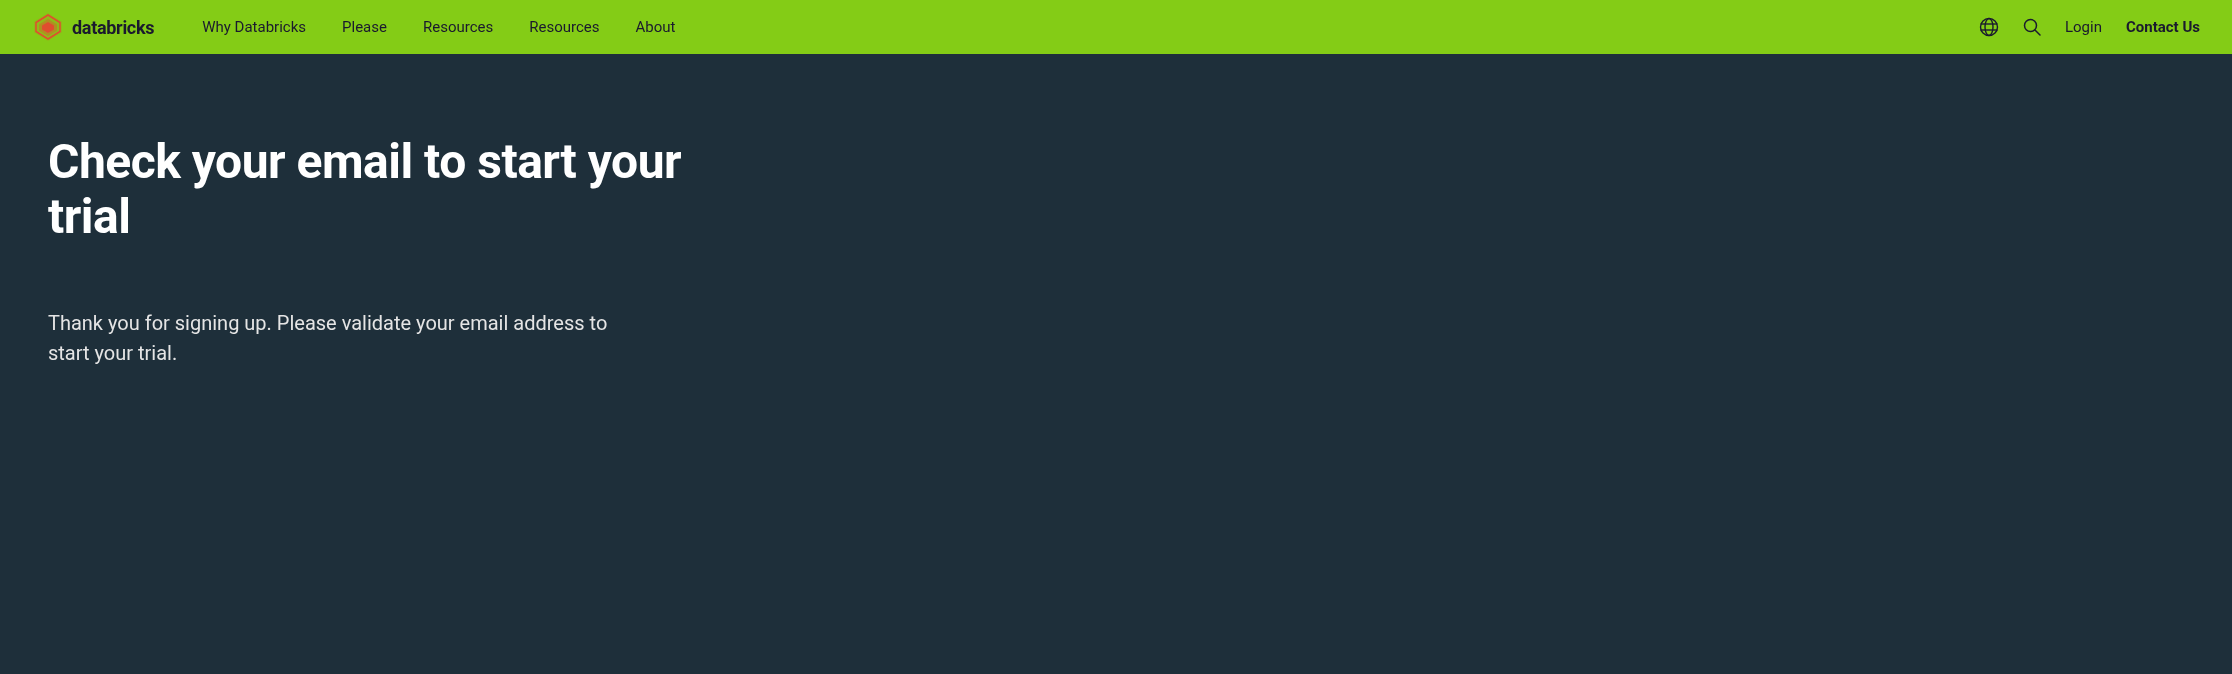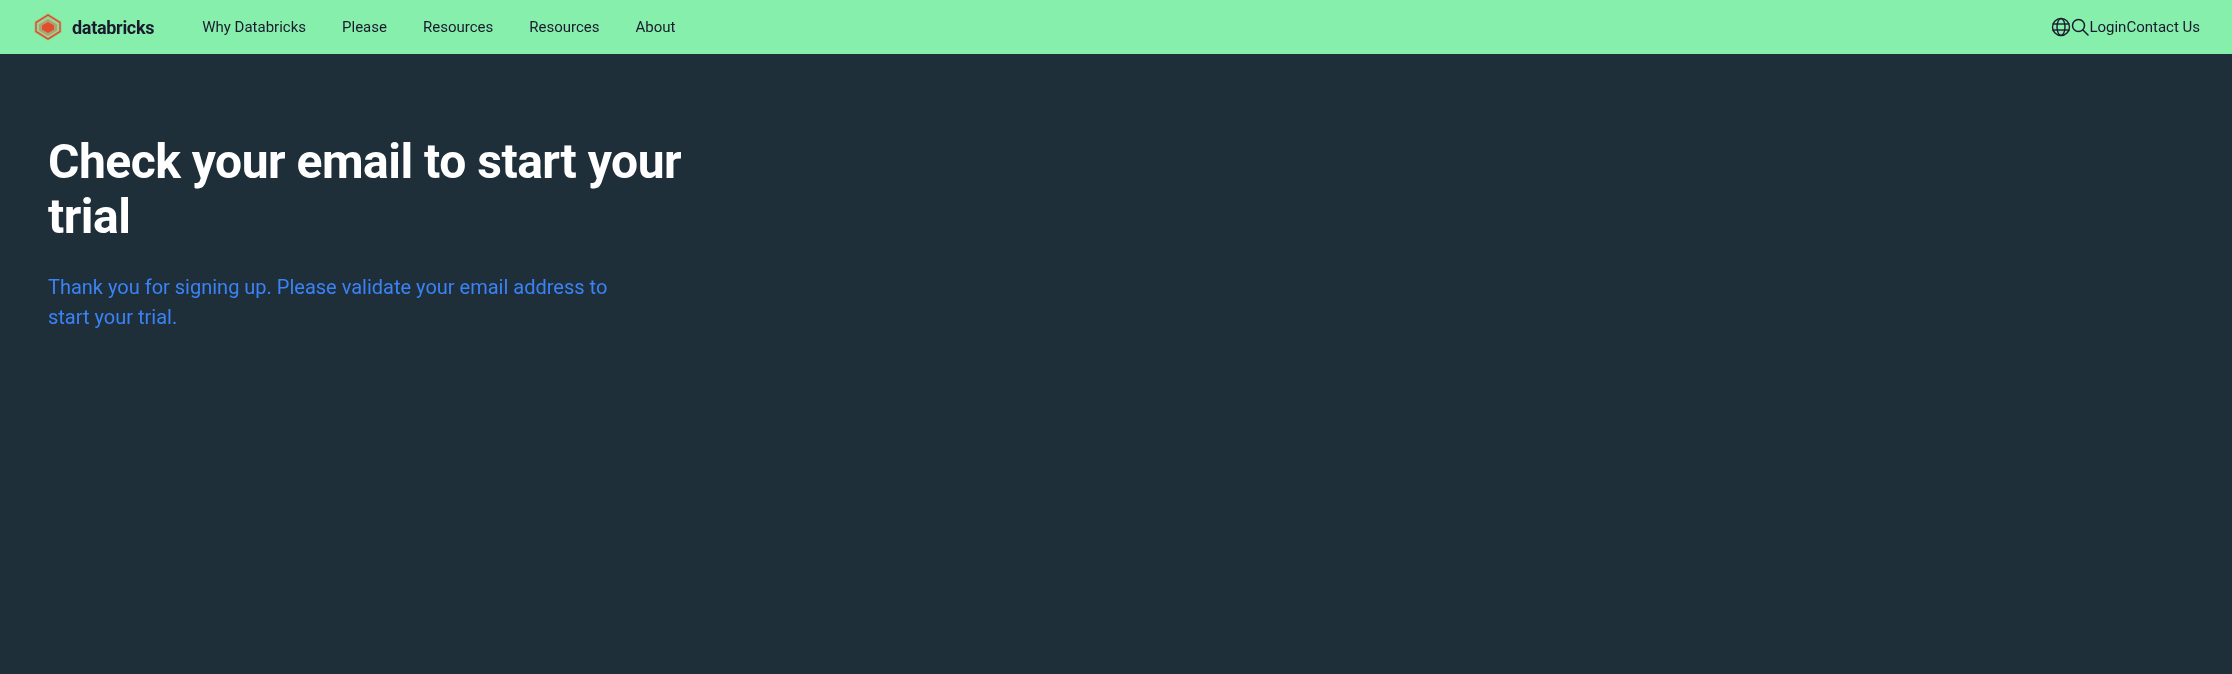--- a/index.html
+++ b/index.html
@@ -9,21 +9,21 @@
     }
 
     body {
       font-family: -apple-system, BlinkMacSystemFont, 'Segoe UI', Roboto, Helvetica, Arial, sans-serif;
       background: #1a2b35;
       min-height: 100vh;
     }
 
     
     .navbar {
-      background: #86efac;
+      background: #84cc16;
       display: flex;
       padding: 0 32px;
       height: 54px;
       position: relative;
       z-index: 10;
     }
 
     .navbar-logo {
       display: flex;
       align-items: center;
@@ -56,21 +56,21 @@
       color: #1a1a2e;
       padding: 6px 16px;
       cursor: pointer;
       font-weight: 400;
       white-space: nowrap;
     }
 
     .navbar-right {
       display: flex;
       align-items: center;
-      gap: 0;
+      gap: 24px;
     }
 
     .navbar-icon {
       cursor: pointer;
       color: #1a1a2e;
       display: flex;
       align-items: center;
       justify-content: center;
       font-size: 18px;
     }
@@ -79,21 +79,21 @@
       font-size: 15px;
       color: #1a1a2e;
       cursor: pointer;
       font-weight: 400;
     }
 
     .navbar-contact {
       font-size: 15px;
       color: #1a1a2e;
       cursor: pointer;
-      font-weight: 400;
+      font-weight: 700;
     }
 
     .navbar-cta {
       background: #e04e2e;
       color: #ffffff;
       font-size: 15px;
       font-weight: 600;
       padding: 10px 20px;
       cursor: pointer;
       white-space: nowrap;
@@ -104,34 +104,35 @@
     }
 
     
     .hero {
       background: #1e2f3a;
       padding: 80px 48px 120px 48px;
       min-height: 620px;
       display: flex;
       flex-direction: column;
       justify-content: flex-start;
+      gap: 36px;
     }
 
     .hero-title {
       color: #ffffff;
       font-size: 48px;
       font-weight: 700;
       line-height: 1.15;
       max-width: 700px;
       margin-bottom: 28px;
       letter-spacing: -0.5px;
     }
 
     .hero-subtitle {
-      color: #3b82f6;
+      color: #e5e5e5;
       font-size: 20px;
       font-weight: 400;
       line-height: 1.5;
       max-width: 600px;
     }
   </style>
 </head>
 <body>
 
 <nav class="navbar">

